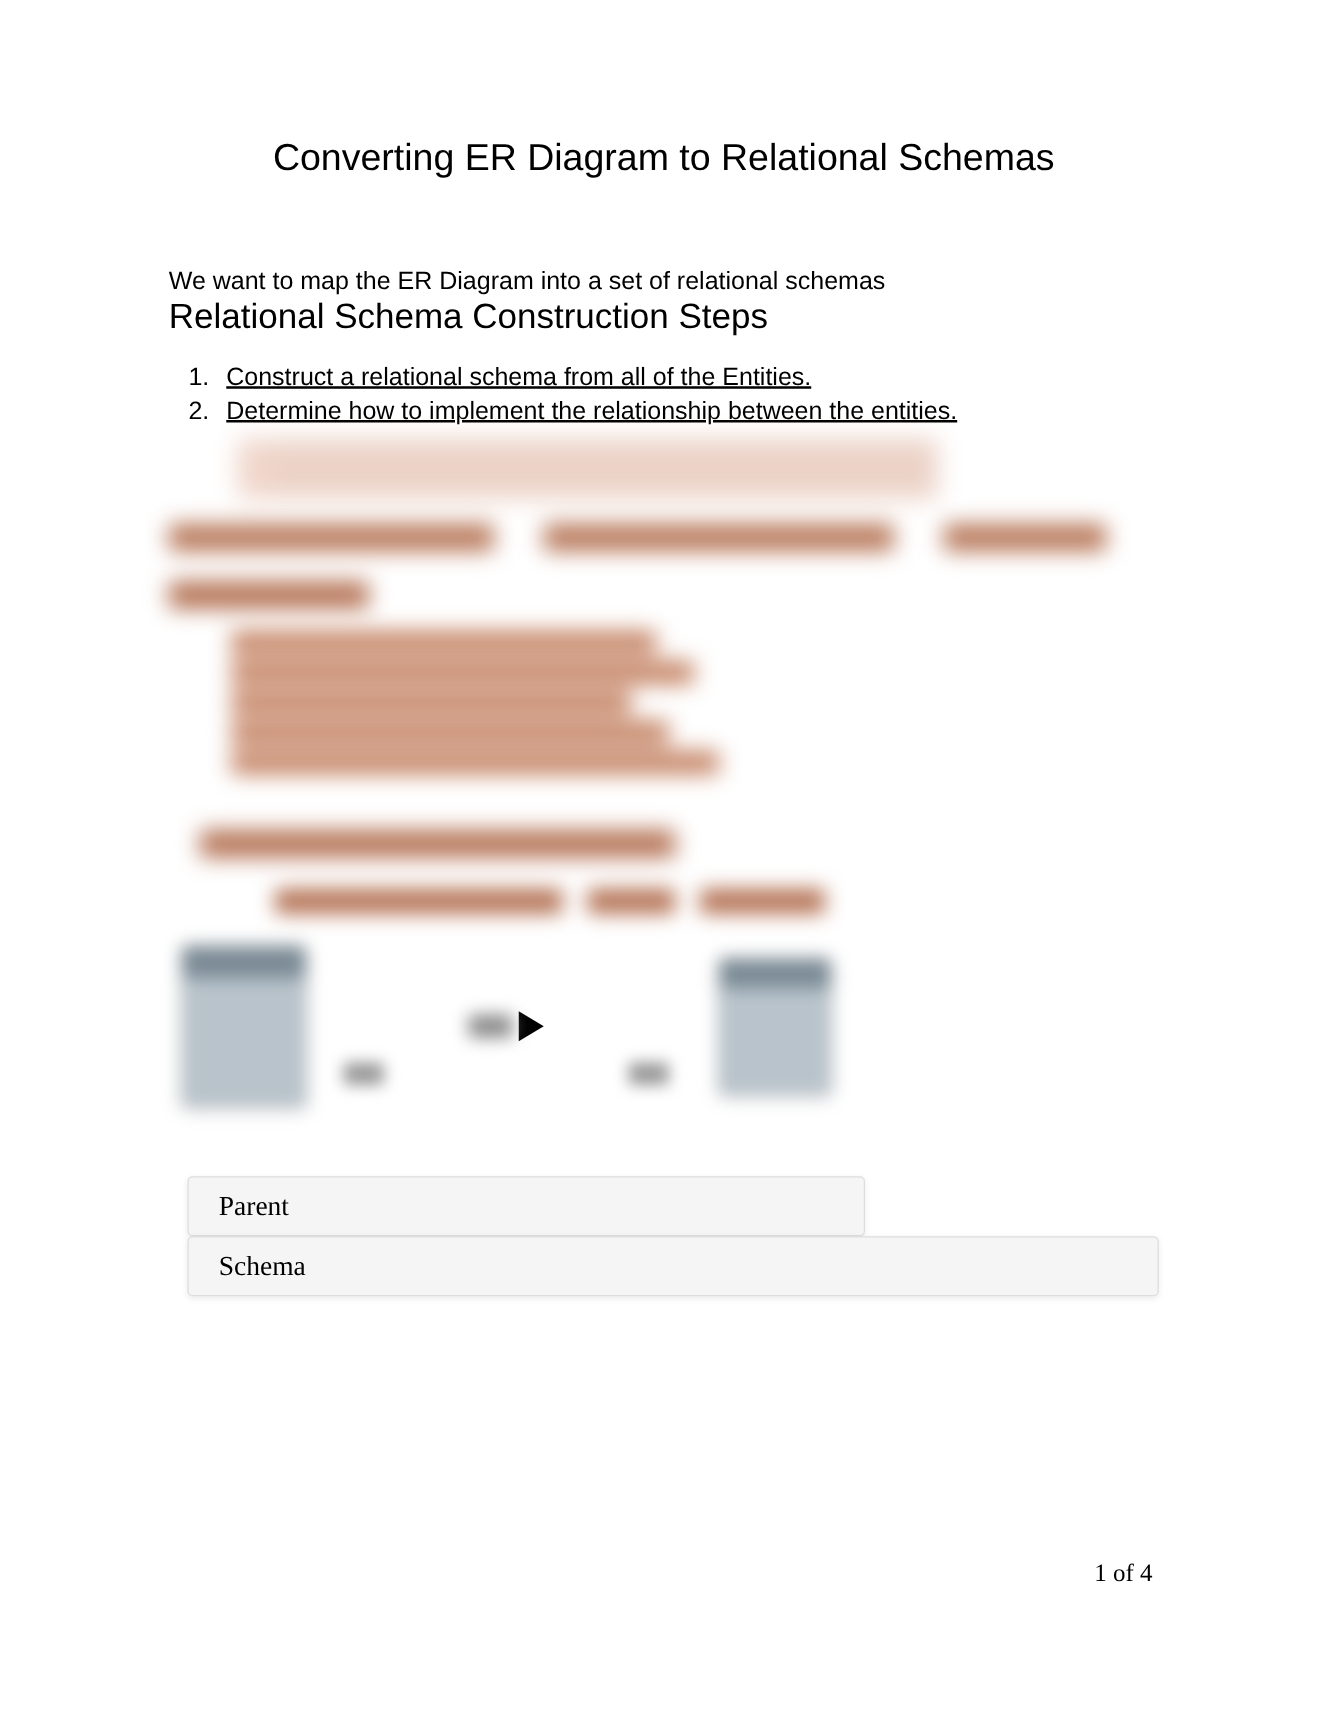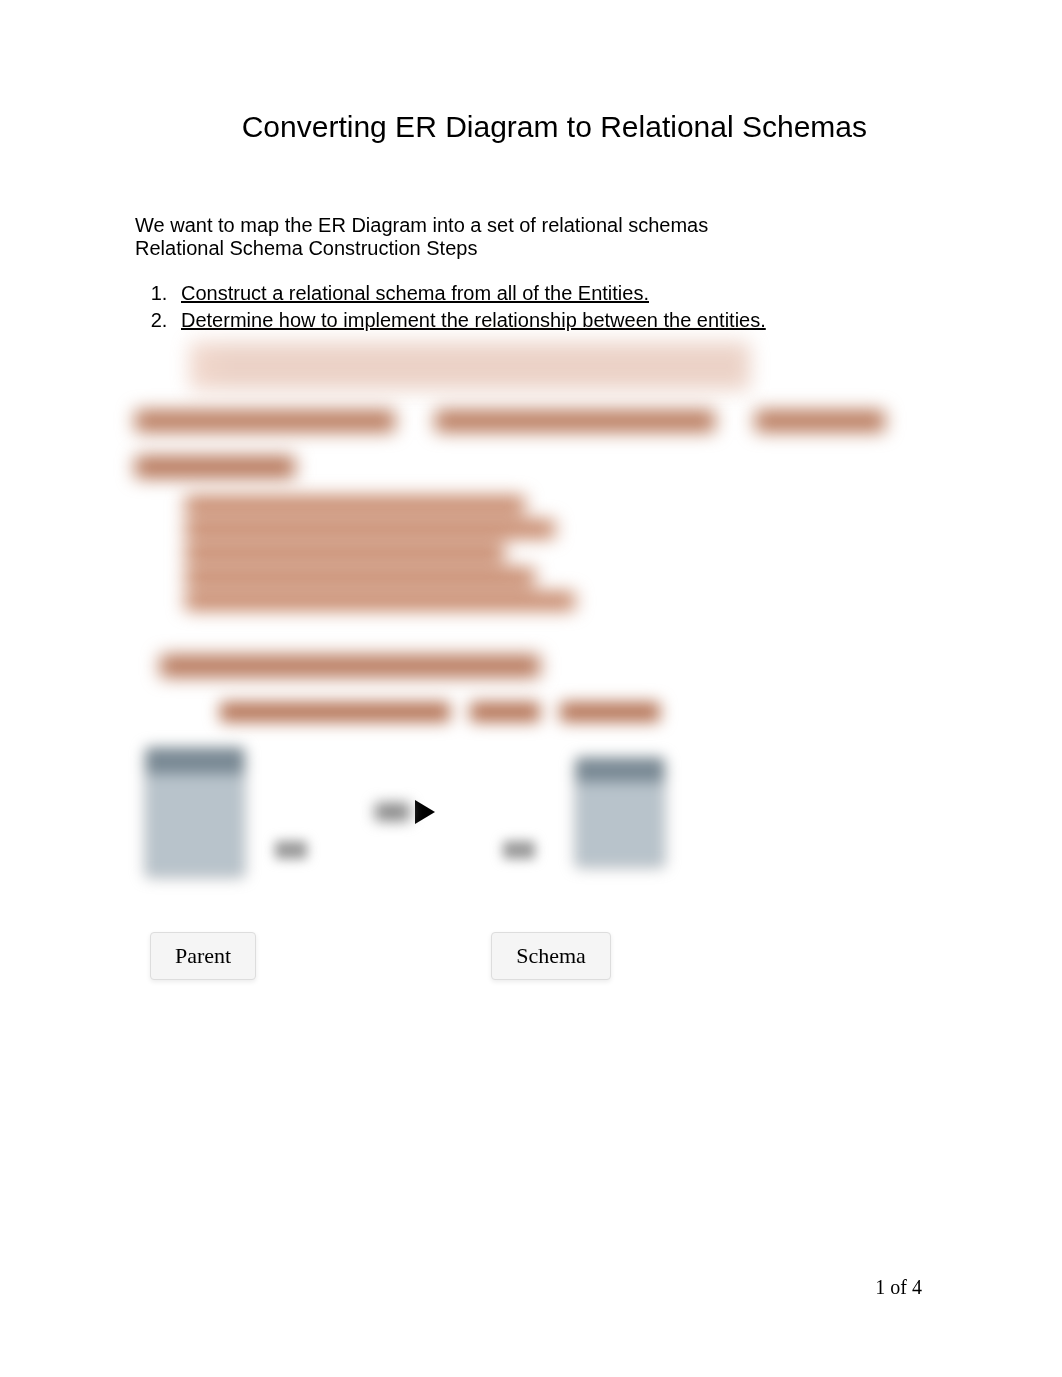--- a/index.html
+++ b/index.html
@@ -12,32 +12,32 @@
       height: 1377px;
       background: #ffffff;
       font-family: Arial, Helvetica, sans-serif;
       color: #000000;
       position: relative;
     }
     .page {
       padding: 110px 135px 50px 135px;
     }
     .title {
-      text-align: right;
+      text-align: center;
       font-size: 30px;
       font-weight: normal;
       margin-bottom: 70px;
       margin-left: 60px;
       margin-right: 60px;
     }
     .intro {
       font-size: 20px;
     }
     .section-heading {
-      font-size: 20px;
+      font-size: 28px;
       margin-bottom: 20px;
     }
     .numbered-list {
       list-style: decimal;
       padding-left: 38px;
       font-size: 20px;
       line-height: 1.35;
       text-decoration: underline;
     }
     .numbered-list li {
@@ -167,36 +167,37 @@
       filter: blur(6px);
       width: 32px;
       height: 18px;
       background: #999;
       border-radius: 2px;
     }
     .label-row {
       margin-top: 55px;
       display: flex;
       margin-left: 15px;
+      flex-direction: column;
     }
     .label-box {
       background: #f5f5f5;
       border: 1px solid #ddd;
       border-radius: 4px;
       padding: 10px 24px;
       font-family: 'Times New Roman', Times, serif;
       font-size: 22px;
       box-shadow: 0 2px 5px rgba(0,0,0,0.08);
     }
     .label-box.parent {
       margin-right: 235px;
     }
     .page-number {
       position: absolute;
-      bottom: 78px;
+      bottom: 106px;
       right: 140px;
       font-family: 'Times New Roman', Times, serif;
       font-size: 20px;
     }
   </style>
 </head>
 <body>
 
 <div class="page">
   <h1 class="title">Converting ER Diagram to Relational Schemas</h1>

